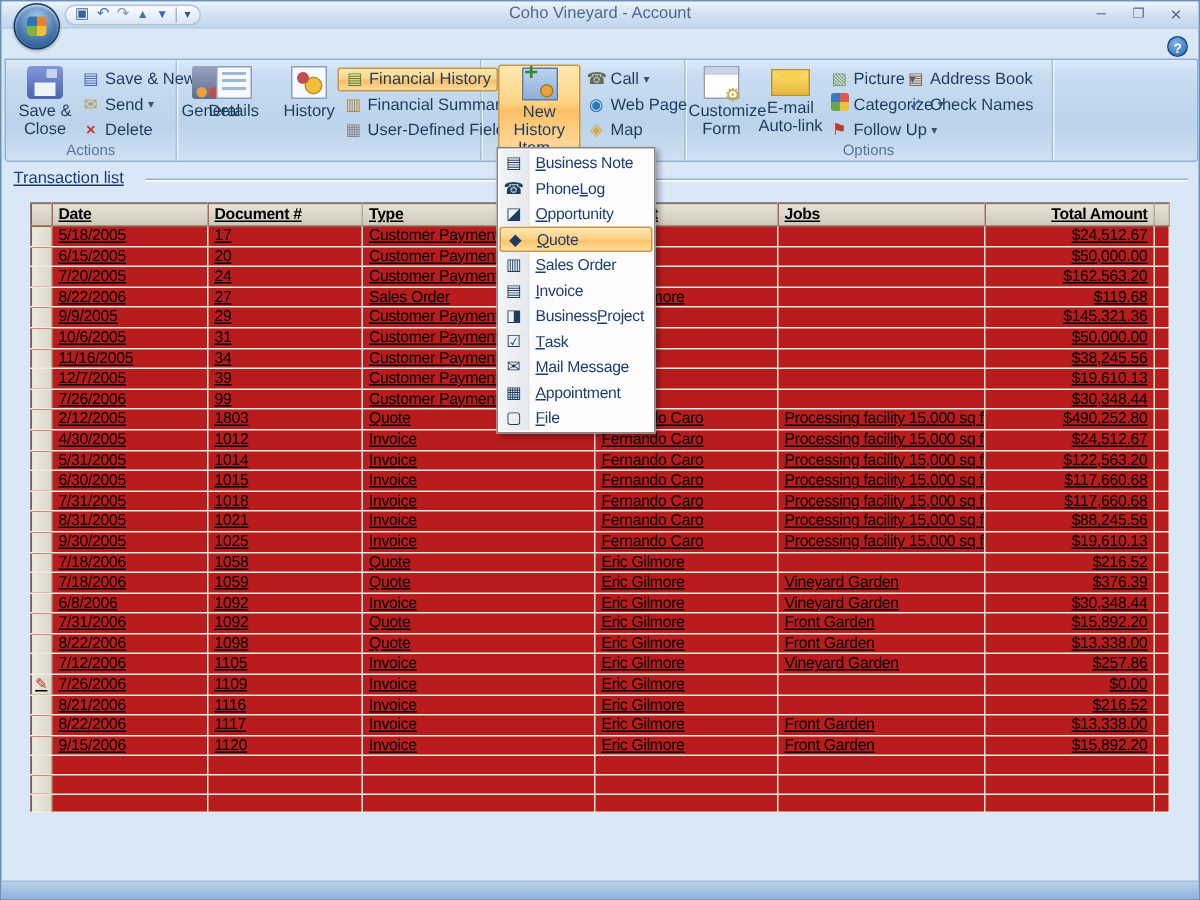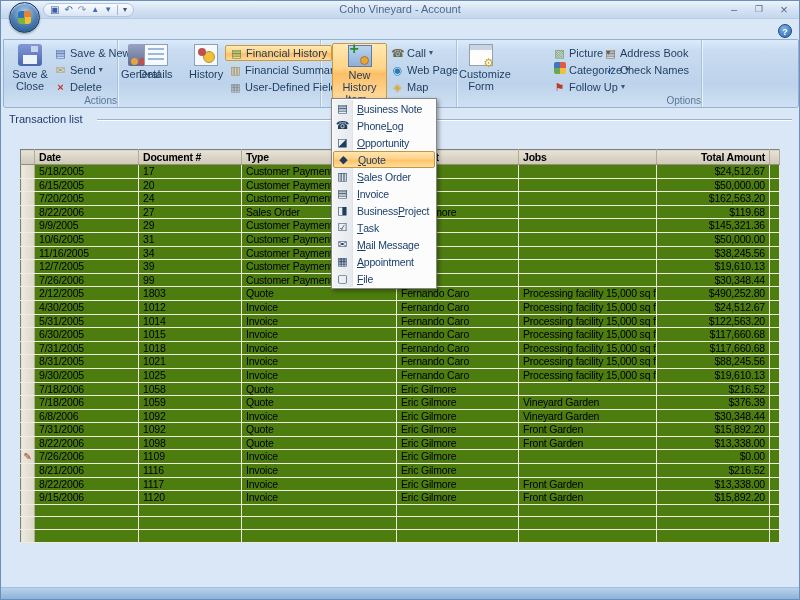--- a/index.html
+++ b/index.html
@@ -36,21 +36,21 @@
               background:radial-gradient(circle at 40% 30%, #7fb2e0, #2a6ab8);
               color:#fff; font-size:9px; font-weight:bold; text-align:center; line-height:14px;
               border:1px solid #1d4a80; }
 
   
   .ribbon { position:absolute; top:38px; left:2px; width:796px; height:69px;
             background:linear-gradient(#dcebfa,#c9dcf1 15%,#bcd3eb 65%,#cfe0f2);
             border:1px solid #96b2d2; border-radius:0 2px 3px 3px; }
   .rgroup { position:absolute; top:0; bottom:0; border-right:1px solid #a9c3df;
             box-shadow:1px 0 0 rgba(255,255,255,.6); }
-  .rgroup-label { position:absolute; bottom:1px; left:0; right:0; text-align:right;
+  .rgroup-label { position:absolute; bottom:1px; left:0; right:0; text-align:center;
                   font-size:10px; color:#5a7598; }
   .bigbtn { position:absolute; top:3px; text-align:center; line-height:12px; color:#1e3c5e; }
   .bigbtn .icon20 { width:24px; height:22px; margin:1px auto 2px; position:relative; }
   .smallbtn { position:absolute; height:16px; line-height:16px; white-space:nowrap;
               display:flex; align-items:center; gap:3px; color:#1e3c5e; }
   .smallbtn .g { font-size:11px; width:13px; text-align:center; flex:none; }
   .orange { background:linear-gradient(#ffe9b2,#ffd486 45%,#fcbf66 55%,#ffd99b);
             border:1px solid #c89a44; border-radius:2px; }
   .arrow { font-size:8px; color:#3a536e; }
 
@@ -75,28 +75,28 @@
                        background:#e8a33d; border:1px solid #a87820; }
   .i-form { background:#fdfdfd; border:1px solid #98a0ac; }
   .i-form:before { content:""; position:absolute; left:0; top:0; right:0; height:5px; background:#c8d4e6; }
   .i-form .gear { position:absolute; right:-2px; bottom:-4px; color:#c8a43a; font-size:12px; }
   .i-mail { background:linear-gradient(#ffe070,#e8b83a); border:1px solid #b8922e; width:26px !important; height:18px !important; margin-top:3px !important; }
   .i-mail:before { content:""; position:absolute; left:0; top:0; border-left:12px solid transparent;
                    border-right:12px solid transparent; border-top:9px solid #f8d052; }
   .i-cat { width:12px; height:12px; background:conic-gradient(#e05a4a 0 25%, #f0c03a 25% 50%, #6aa84f 50% 75%, #3a78c0 75%); border-radius:2px; }
 
   
-  .section-label { position:absolute; left:8px; top:112px; color:#1b3c73; }
+  .section-label { position:absolute; left:8px; top:112px; color:#1b3c73;text-decoration:underline; }
   .section-rule { position:absolute; left:96px; right:7px; top:118px; height:2px;
                   border-top:1px solid #9cb2c8; border-bottom:1px solid #fff; }
 
   
-  .tx-table { position:absolute; left:19px; top:148px; width:759px; border-collapse:collapse;
-              table-layout:fixed; background:#4d7c0f; border:1px solid #7e7e7e;
-              font-size:10.5px; letter-spacing:-0.2px; color:#000; }
+  .tx-table { position:absolute; left:19px; top:134px; width:759px; border-collapse:collapse;
+              table-layout:fixed; background:#b91c1c; border:1px solid #7e7e7e;
+              font-size:10.5px; letter-spacing:-0.2px; color:#000;text-decoration:underline; }
   .tx-table th { background:linear-gradient(#e6e2d6,#cec8b8); border-right:1px solid #b3ab97;
                  border-bottom:1px solid #968e7a; height:15px; font-weight:bold; text-align:left;
                  padding:0 4px; overflow:hidden; white-space:nowrap; }
   .tx-table td { height:12.6px; line-height:12.6px; border-right:1px solid #ece7da;
                  border-bottom:1px solid #f0ecdf; padding:0 4px; overflow:hidden; white-space:nowrap; }
   .tx-table td.gutter { background:linear-gradient(90deg,#eceadf,#dcd8c8); border-right:1px solid #b3ab97;
                         padding:0 1px; text-align:center; }
   .tx-table td.amt, .tx-table th.amt { text-align:right; }
   .pencil { color:#a8342a; font-size:10px; line-height:10px; }
 
@@ -225,20 +225,25 @@
       </div>
     </div>
 
     <div class="rgroup" style="left:453px;width:245px;">
       <div class="bigbtn" style="left:2px;width:44px;">
         <div class="icon20 i-form">
           <span class="gear">⚙</span>
         </div>
         <div>Customize</div>
         <div>Form</div>
+      </div>
+      <div class="bigbtn" style="left:47px;width:46px;">
+        <div class="icon20 i-mail"></div>
+        <div>E-mail</div>
+        <div>Auto-link</div>
       </div>
       <div class="smallbtn" style="left:96px;top:5px;">
         <span class="g" style="color:#7a9a5a">▧</span>
         <span>Picture</span>
         <span class="arrow">▾</span>
       </div>
       <div class="smallbtn" style="left:96px;top:22px;">
         <span class="g"><span class="i-cat" style="display:inline-block"></span></span>
         <span>Categorize</span>
         <span class="arrow">▾</span>
@@ -512,20 +517,30 @@
           <td class="gutter"><span class="pencil"></span></td>
           <td>8/22/2006</td>
           <td>1098</td>
           <td>Quote</td>
           <td>Eric Gilmore</td>
           <td>Front Garden</td>
           <td class="amt">$13,338.00</td>
           <td></td>
         </tr>
 
+        <tr>
+          <td class="gutter"><span class="pencil"></span></td>
+          <td>7/12/2006</td>
+          <td>1105</td>
+          <td>Invoice</td>
+          <td>Eric Gilmore</td>
+          <td>Vineyard Garden</td>
+          <td class="amt">$257.86</td>
+          <td></td>
+        </tr>
 
         <tr>
           <td class="gutter"><span class="pencil">✎</span></td>
           <td>7/26/2006</td>
           <td>1109</td>
           <td>Invoice</td>
           <td>Eric Gilmore</td>
           <td></td>
           <td class="amt">$0.00</td>
           <td></td>

